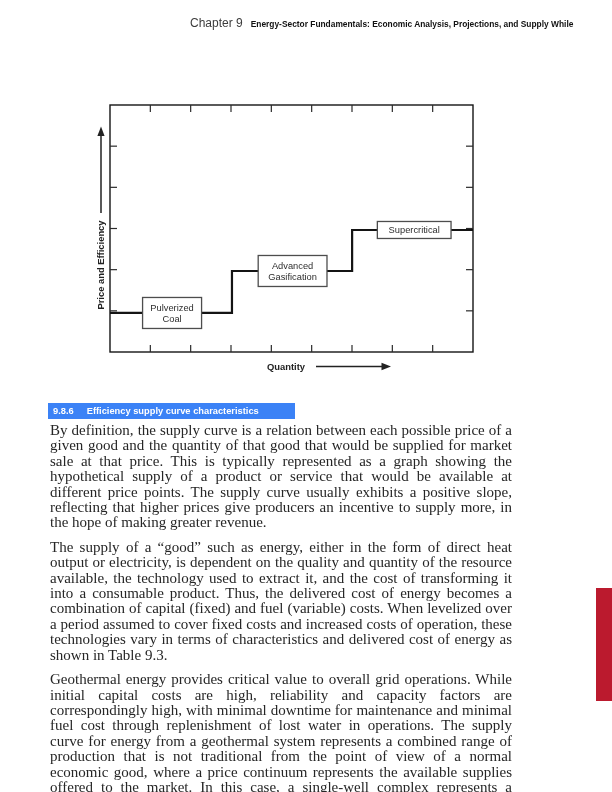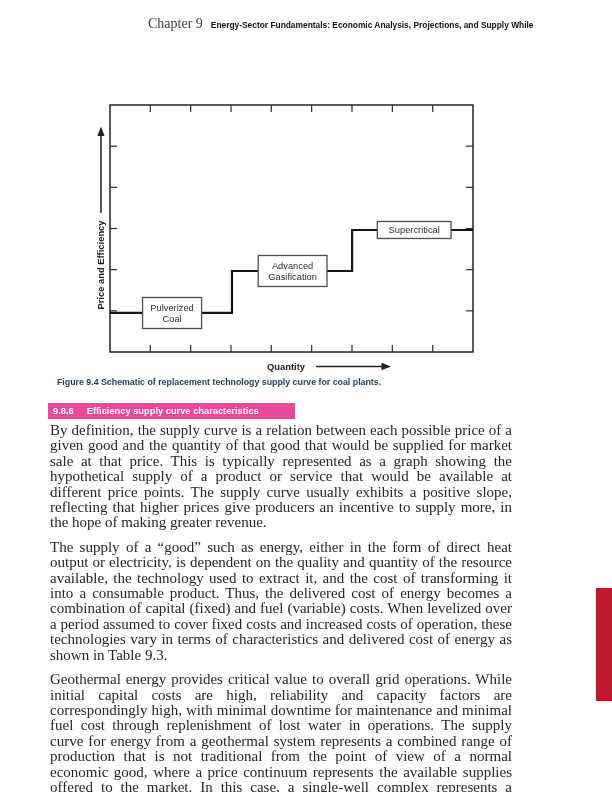--- a/index.html
+++ b/index.html
@@ -7,36 +7,36 @@
     position:relative;width:612px;height:792px;background:#ffffff;
     margin:0 auto;overflow:hidden;
     font-family:"Liberation Serif",serif;color:#262626;
   }
   
   .running-header{
     position:absolute;left:148px;top:16px;
     display:flex;align-items:baseline;gap:8px;white-space:nowrap;
   }
   .chapter-label{
-    font-family:Liberation Serif, serif;font-size:14px;color:#3c3c3c;
+    font-family:Liberation Sans, sans-serif;font-size:12px;color:#3c3c3c;margin-left:42px;
   }
   .header-title{
     font-family:"Liberation Sans",sans-serif;font-weight:bold;font-size:8.4px;color:#111;
   }
   
   .figure-svg{position:absolute;left:0;top:0;width:612px;height:792px;}
   .figure-caption{
     position:absolute;left:57px;top:377px;width:470px;
     font-family:"Liberation Sans",sans-serif;font-weight:bold;font-size:8.8px;
     color:#1e3c58;
   }
   
   .section-bar{
     position:absolute;left:48px;top:403px;height:15.5px;width:247px;
-    background:#ec4899;display:flex;align-items:center;
+    background:#3b82f6;display:flex;align-items:center;
     padding:0 6px 0 5px;box-sizing:border-box;gap:13px;white-space:nowrap;
   }
   .section-bar span{
     font-family:"Liberation Sans",sans-serif;font-weight:bold;font-size:9.3px;
     color:#ffffff;letter-spacing:0px;
   }
   
   .body-text{
     position:absolute;left:50px;top:423px;width:462px;
     font-size:15px;line-height:15.4px;text-align:justify;
@@ -100,21 +100,20 @@
       <rect x="377.34399999999994" y="221.482" width="73.7" height="17" fill="#ffffff" stroke="#4d4d4d" stroke-width="1.3"></rect>
       <text x="414.19399999999996" y="233.282" text-anchor="middle" fill="#2e2e2e" font-family="&quot;Liberation Sans&quot;,sans-serif" font-size="9.3px">Supercritical</text>
       <text x="101" y="268" text-anchor="middle" fill="#222" font-family="&quot;Liberation Sans&quot;,sans-serif" font-size="9.4px" font-weight="600" transform="rotate(-90 101 265)">Price and Efficiency</text>
       <line x1="101" y1="213" x2="101" y2="134" stroke="#222" stroke-width="1.5"></line>
       <polygon points="101,126.5 97.4,136 104.6,136" fill="#222"></polygon>
       <text x="286" y="370" text-anchor="middle" fill="#222" font-family="&quot;Liberation Sans&quot;,sans-serif" font-size="9.4px" font-weight="600">Quantity</text>
       <line x1="316" y1="366.5" x2="384" y2="366.5" stroke="#222" stroke-width="1.5"></line>
       <polygon points="391,366.5 381.5,362.8 381.5,370.2" fill="#222"></polygon>
     </svg>
 
-  <div class="figure-caption">Figure 9.4 Schematic of replacement technology supply curve for coal plants.</div>
 
   <div class="section-bar">
     <span>9.8.6</span>
     <span>Efficiency supply curve characteristics</span>
   </div>
 
   <div class="body-text">
     <p>By definition, the supply curve is a relation between each possible price of a given good and the quantity of that good that would be supplied for market sale at that price. This is typically represented as a graph showing the hypothetical supply of a product or service that would be available at different price points. The supply curve usually exhibits a positive slope, reflecting that higher prices give producers an incentive to supply more, in the hope of making greater revenue.</p>
     <p>The supply of a “good” such as energy, either in the form of direct heat output or electricity, is dependent on the quality and quantity of the resource available, the technology used to extract it, and the cost of transforming it into a consumable product. Thus, the delivered cost of energy becomes a combination of capital (fixed) and fuel (variable) costs. When levelized over a period assumed to cover fixed costs and increased costs of operation, these technologies vary in terms of characteristics and delivered cost of energy as shown in Table 9.3.</p>
     <p>Geothermal energy provides critical value to overall grid operations. While initial capital costs are high, reliability and capacity factors are correspondingly high, with minimal downtime for maintenance and minimal fuel cost through replenishment of lost water in operations. The supply curve for energy from a geothermal system represents a combined range of production that is not traditional from the point of view of a normal economic good, where a price continuum represents the available supplies offered to the market. In this case, a single-well complex represents a “system” of heat delivery and energy transformation. Essentially, the complex is “tuned” to “mine” a given heat resource through a range of depth represented by the well system, the fractured rock strata, and the amount of water that can be injected into the system to extract an optimal level of heat without degradation of the reservoir.</p>

